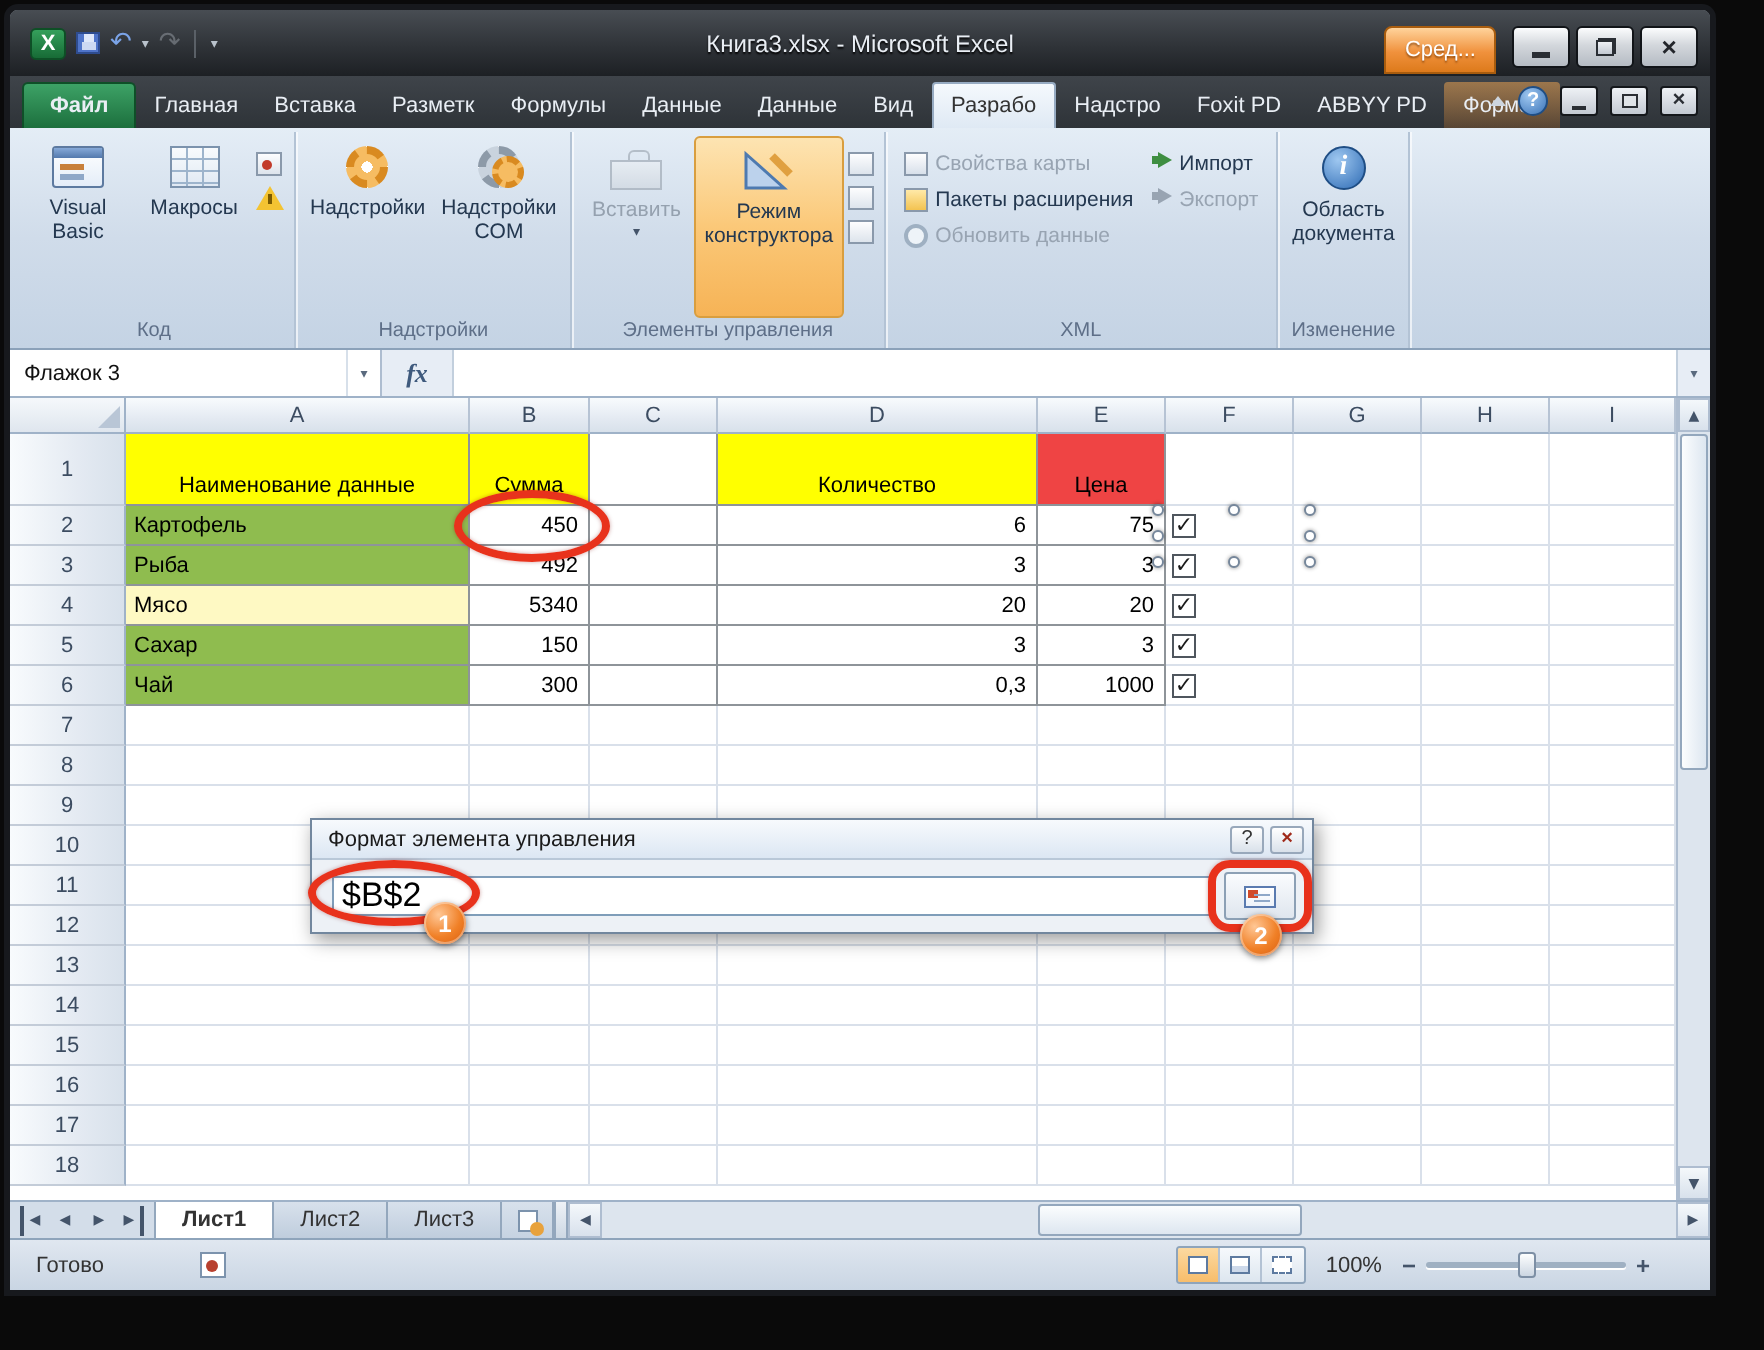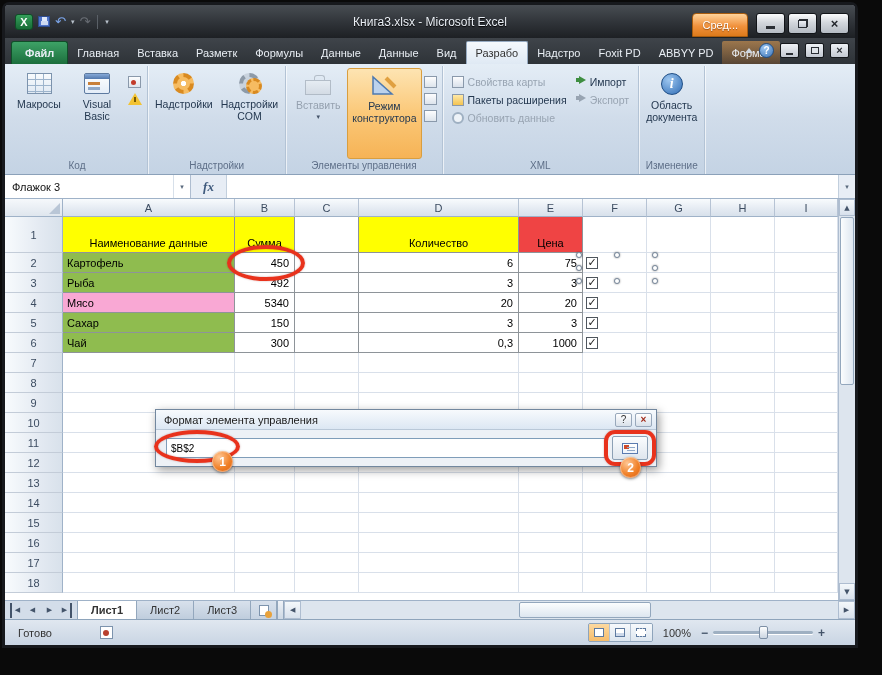--- a/index.html
+++ b/index.html
@@ -126,21 +126,21 @@
   .red-rect{position:absolute;border:4px solid #e8321c;border-radius:11px;z-index:20;pointer-events:none;box-shadow:0 0 2px rgba(120,0,0,.35);}
   .badge{position:absolute;width:21px;height:21px;border-radius:50%;background:radial-gradient(circle at 35% 30%,#ffc795,#f08027 55%,#d85c0e);box-shadow:0 1px 3px rgba(0,0,0,.5), inset 0 0 0 1px rgba(255,255,255,.35);color:#fff;font-weight:bold;font-size:12px;display:flex;align-items:center;justify-content:center;z-index:21;}
 
   
   .dialog{position:absolute;left:150px;top:210px;width:502px;background:#edf1f6;border:1px solid #72879e;box-shadow:2px 3px 9px rgba(0,0,0,.4);z-index:10;}
   .dtitle{height:20px;background:linear-gradient(#f7fafd,#dce7f3);border-bottom:1px solid #b9c8d8;display:flex;align-items:center;padding:0 4px 0 8px;font-size:11px;color:#1a1a1a;gap:3px;}
   .dtext{flex:1;}
   .dbtn{width:17px;height:14px;border:1px solid #98a8bb;border-radius:2px;background:linear-gradient(#fff,#d9e1ea);font-size:10px;display:flex;align-items:center;justify-content:center;color:#333;line-height:1;}
   .dclose{color:#a02a1a;font-weight:bold;}
   .dbody{position:relative;height:36px;overflow:visible;}
-  .dinput{position:absolute;left:10px;top:8px;width:440px;height:20px;background:#fff;border:1px solid #7f9db9;font-size:10px;display:flex;align-items:center;padding-left:4px;color:#000;}
+  .dinput{position:absolute;left:10px;top:8px;width:440px;height:20px;background:#fff;border:1px solid #7f9db9;font-size:17px;display:flex;align-items:center;padding-left:4px;color:#000;}
   .drange{position:absolute;right:8px;top:6px;width:36px;height:24px;border:1px solid #8ca0b5;border-radius:2px;background:linear-gradient(#fafcfe,#dfe6ee);display:flex;align-items:center;justify-content:center;}
   .rngic{width:16px;height:11px;border:1px solid #5a7bb0;background:linear-gradient(#fff,#eef3fa);position:relative;}
   .rngic:before{content:"";position:absolute;left:1px;top:1px;width:5px;height:4px;background:#d04a2a;}
   .rngic:after{content:"";position:absolute;right:2px;bottom:2px;width:8px;height:1px;background:#8fa8c8;box-shadow:0 -3px 0 #8fa8c8;}
   .ov-input{left:-2px;top:0;width:86px;height:33px;}
   .rect-btn{left:448px;top:0;width:52px;height:36px;}
   .b1{left:56px;top:21px;}
   .b2{left:464px;top:27px;}
 
   
@@ -239,27 +239,27 @@
       <span class="mini">
           <span class="m-close">×</span>
         </span>
     </div>
   </div>
 
   <div class="ribbon">
     <div class="rgroup">
       <div class="rbody">
         <div class="bigbtn">
-          <span class="ico icgrid"></span>
-          <span class="blabel">Макросы</span>
-        </div>
-        <div class="bigbtn">
           <span class="ico icw icvb"></span>
           <span class="blabel">Visual
 Basic</span>
+        </div>
+        <div class="bigbtn">
+          <span class="ico icgrid"></span>
+          <span class="blabel">Макросы</span>
         </div>
         <div class="smallcol">
           <span class="sic sic-rec"></span>
           <span class="sic-warn"></span>
         </div>
       </div>
       <div class="glabel">Код</div>
     </div>
 
     <div class="rgroup">
@@ -402,21 +402,21 @@
           <div class="cell tbl num" style="width: 64px;">3</div>
           <div class="cell" style="width: 64px;">
             <div class="cb">✓</div>
           </div>
           <div class="cell" style="width: 64px;"></div>
           <div class="cell" style="width: 64px;"></div>
           <div class="cell" style="width: 63px;"></div>
         </div>
         <div class="gridrow" style="height: 20px;">
           <div class="rhead">4</div>
-          <div class="cell tbl name" style="width: 172px; background: #f9a8d4;">Мясо</div>
+          <div class="cell tbl name" style="width: 172px; background: #fef9c3;">Мясо</div>
           <div class="cell tbl num" style="width: 60px;">5340</div>
           <div class="cell tbl" style="width: 64px;"></div>
           <div class="cell tbl num" style="width: 160px;">20</div>
           <div class="cell tbl num" style="width: 64px;">20</div>
           <div class="cell" style="width: 64px;">
             <div class="cb">✓</div>
           </div>
           <div class="cell" style="width: 64px;"></div>
           <div class="cell" style="width: 64px;"></div>
           <div class="cell" style="width: 63px;"></div>

